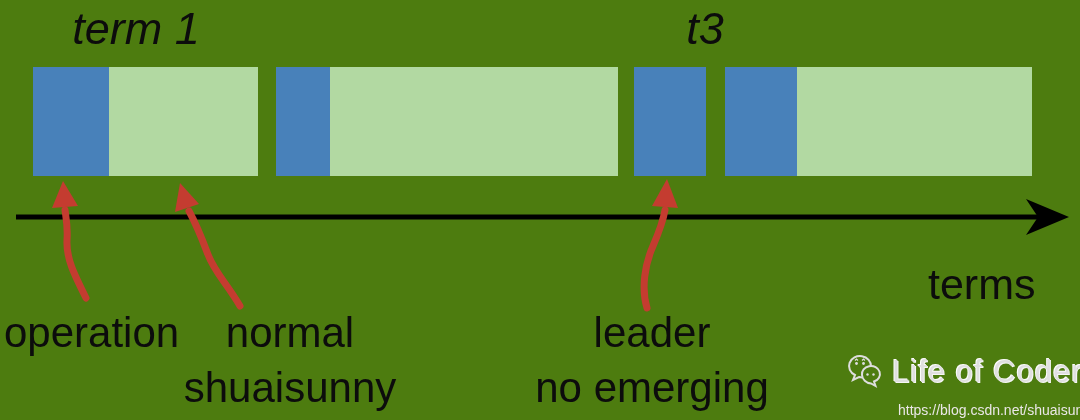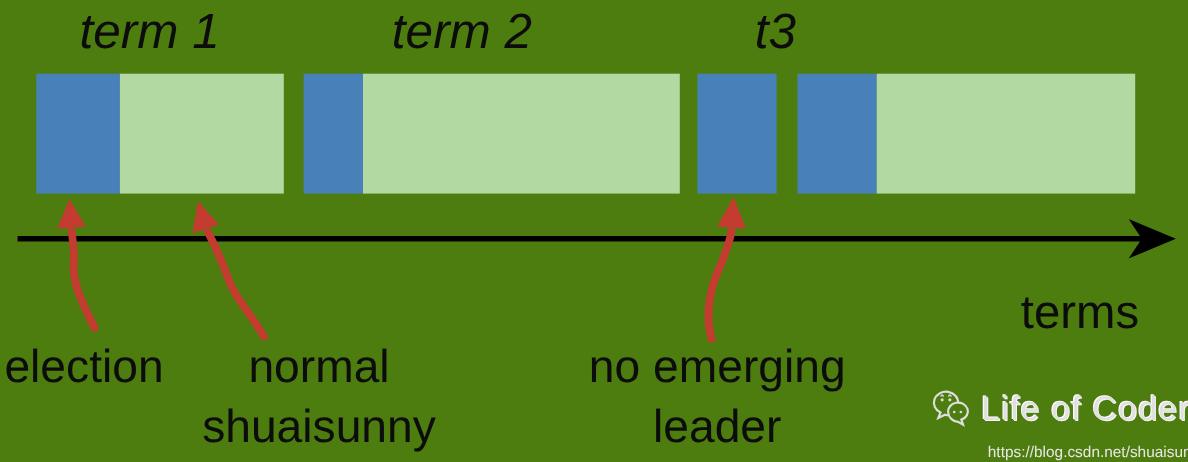--- a/index.html
+++ b/index.html
@@ -80,21 +80,20 @@
     color: #eae7e7;
     white-space: nowrap;
   }
 </style>
 </head>
 <body>
 
 <div class="canvas">
 
   <div class="term-label" style="left:136px;">term 1</div>
-  <div class="term-label" style="left:420px;">term 2</div>
   <div class="term-label" style="left:705px;">t3</div>
 
   <div class="seg seg-election" style="left:33px;  width:76px;"></div>
   <div class="seg seg-normal" style="left:109px; width:149px;"></div>
 
   <div class="seg seg-election" style="left:276px; width:54px;"></div>
   <div class="seg seg-normal" style="left:330px; width:288px;"></div>
 
   <div class="seg seg-election" style="left:634px; width:72px;"></div>
 
@@ -117,30 +116,30 @@
       <path d="M 240 306 C 226 282 214 272 207 252 C 201 236 196 224 189 211"></path>
       <polygon points="180,183 199,204 175,212" fill="#c43c30" stroke="none"></polygon>
     </g>
 
     <g fill="none" stroke="#c43c30" stroke-width="7" stroke-linecap="round">
       <path d="M 647 308 C 641 288 645 264 653 246 C 659 232 663 222 665 210"></path>
       <polygon points="667,179 678,208 652,206" fill="#c43c30" stroke="none"></polygon>
     </g>
   </svg>
 
-  <div class="anno" style="left:4px; top:305px;">election</div>
+  <div class="anno" style="left:4px; top:305px;">operation</div>
 
   <div class="anno centered" style="left:290px; top:305px;">
     <div>normal</div>
     <div>shuaisunny</div>
   </div>
 
   <div class="anno centered" style="left:652px; top:305px;">
+    <div>leader</div>
     <div>no emerging</div>
-    <div>leader</div>
   </div>
 
   <div class="axis-label" style="left:928px; top:260px;">terms</div>
 
   <div class="watermark">
     <svg width="38" height="38" viewBox="0 0 38 38" xmlns="http://www.w3.org/2000/svg">
       <g fill="none" stroke="#dedede" stroke-width="2">
         <path d="M 25 13.5 A 11 10 0 1 0 9 22 L 7 27 L 13 24 A 12 11 0 0 0 16 24.5"></path>
         <path d="M 16 22 A 9 8 0 1 1 28 28.5 L 29.5 33 L 25 30.5 A 10 9 0 0 1 16 22 Z"></path>
       </g>

